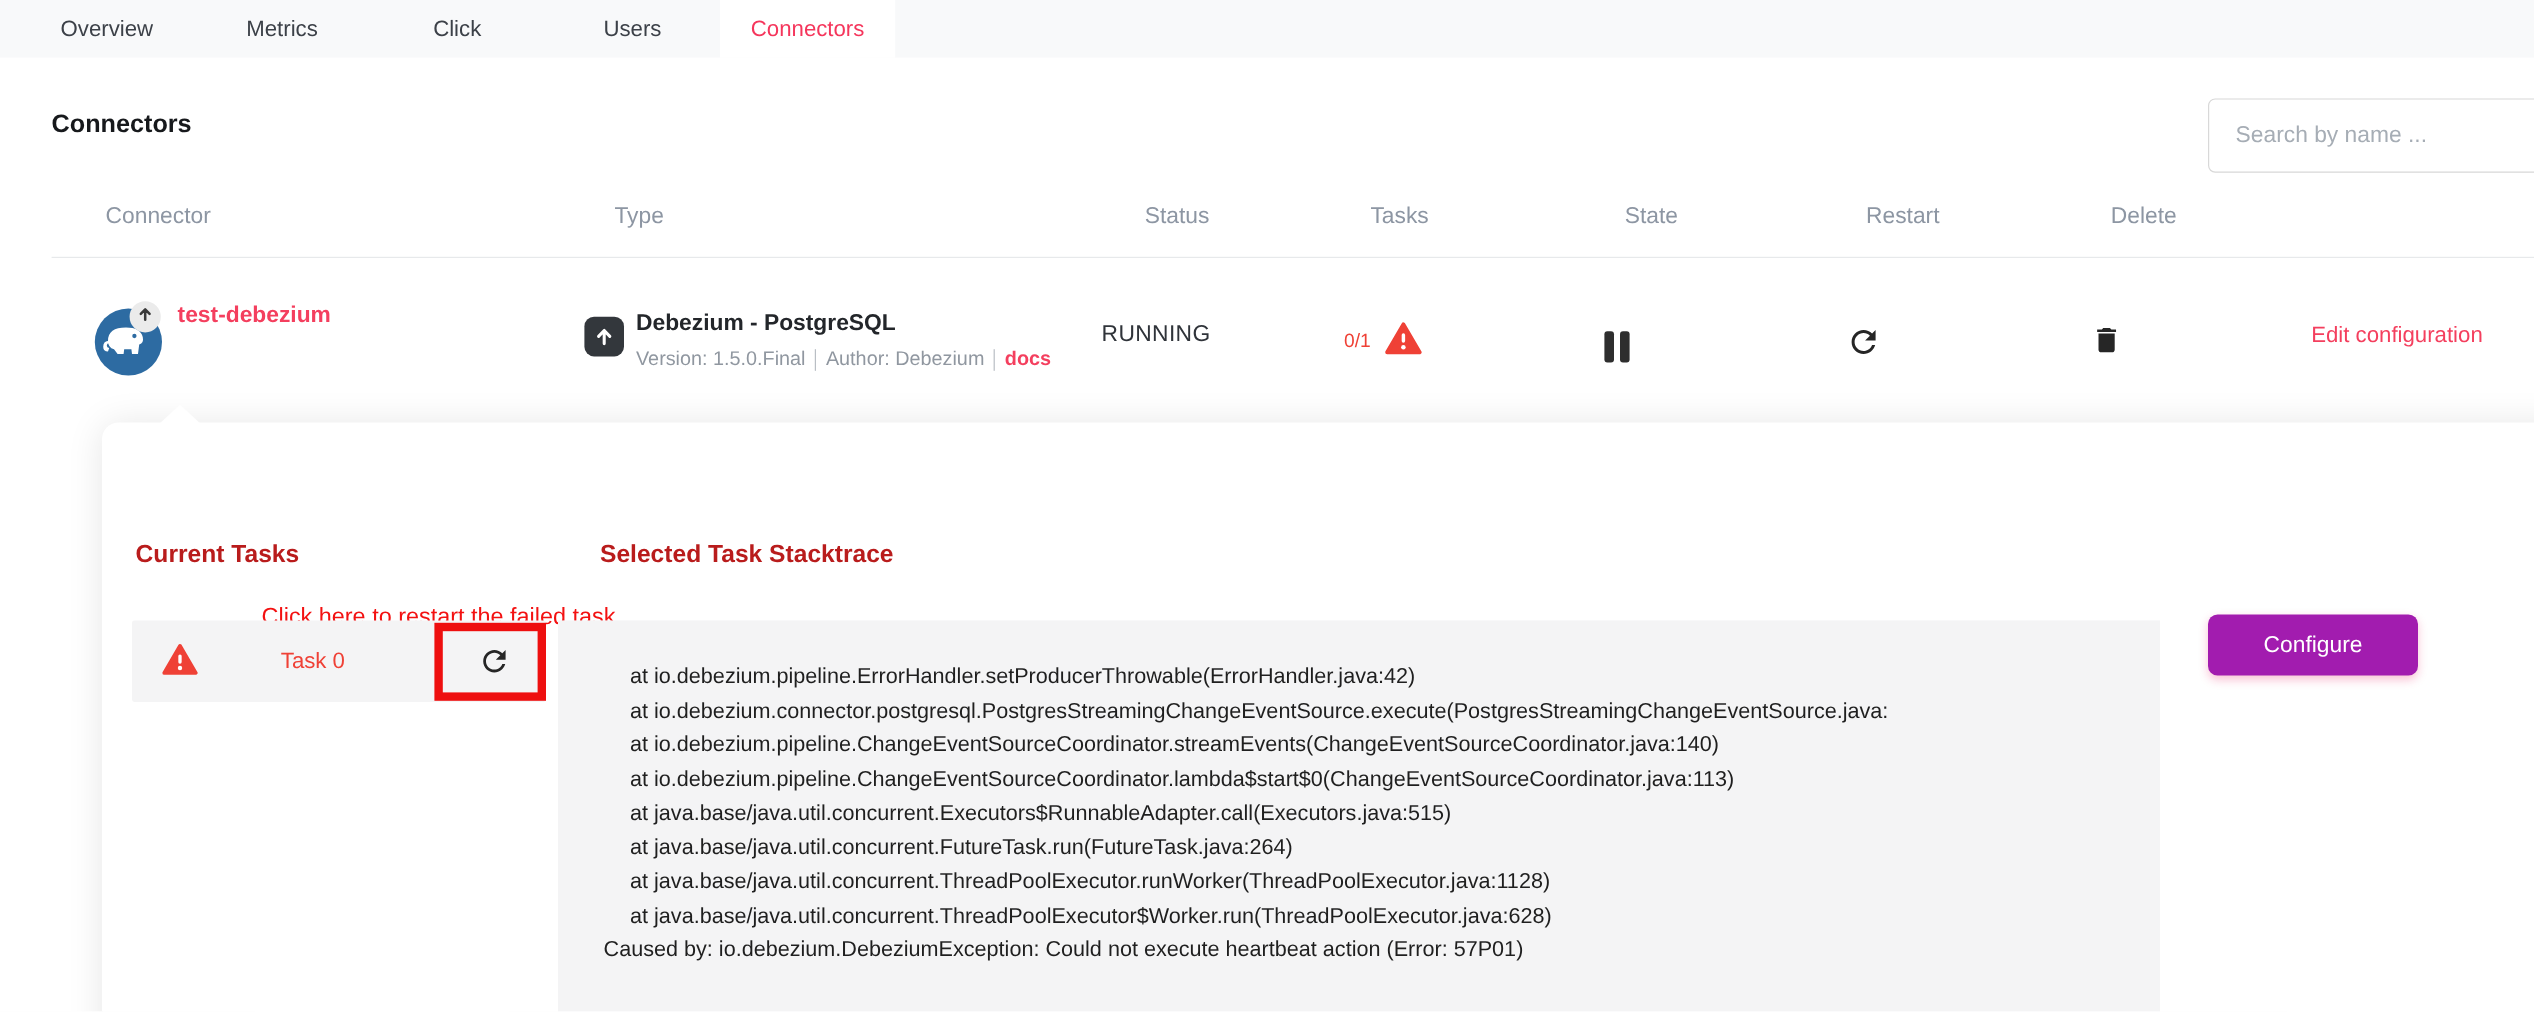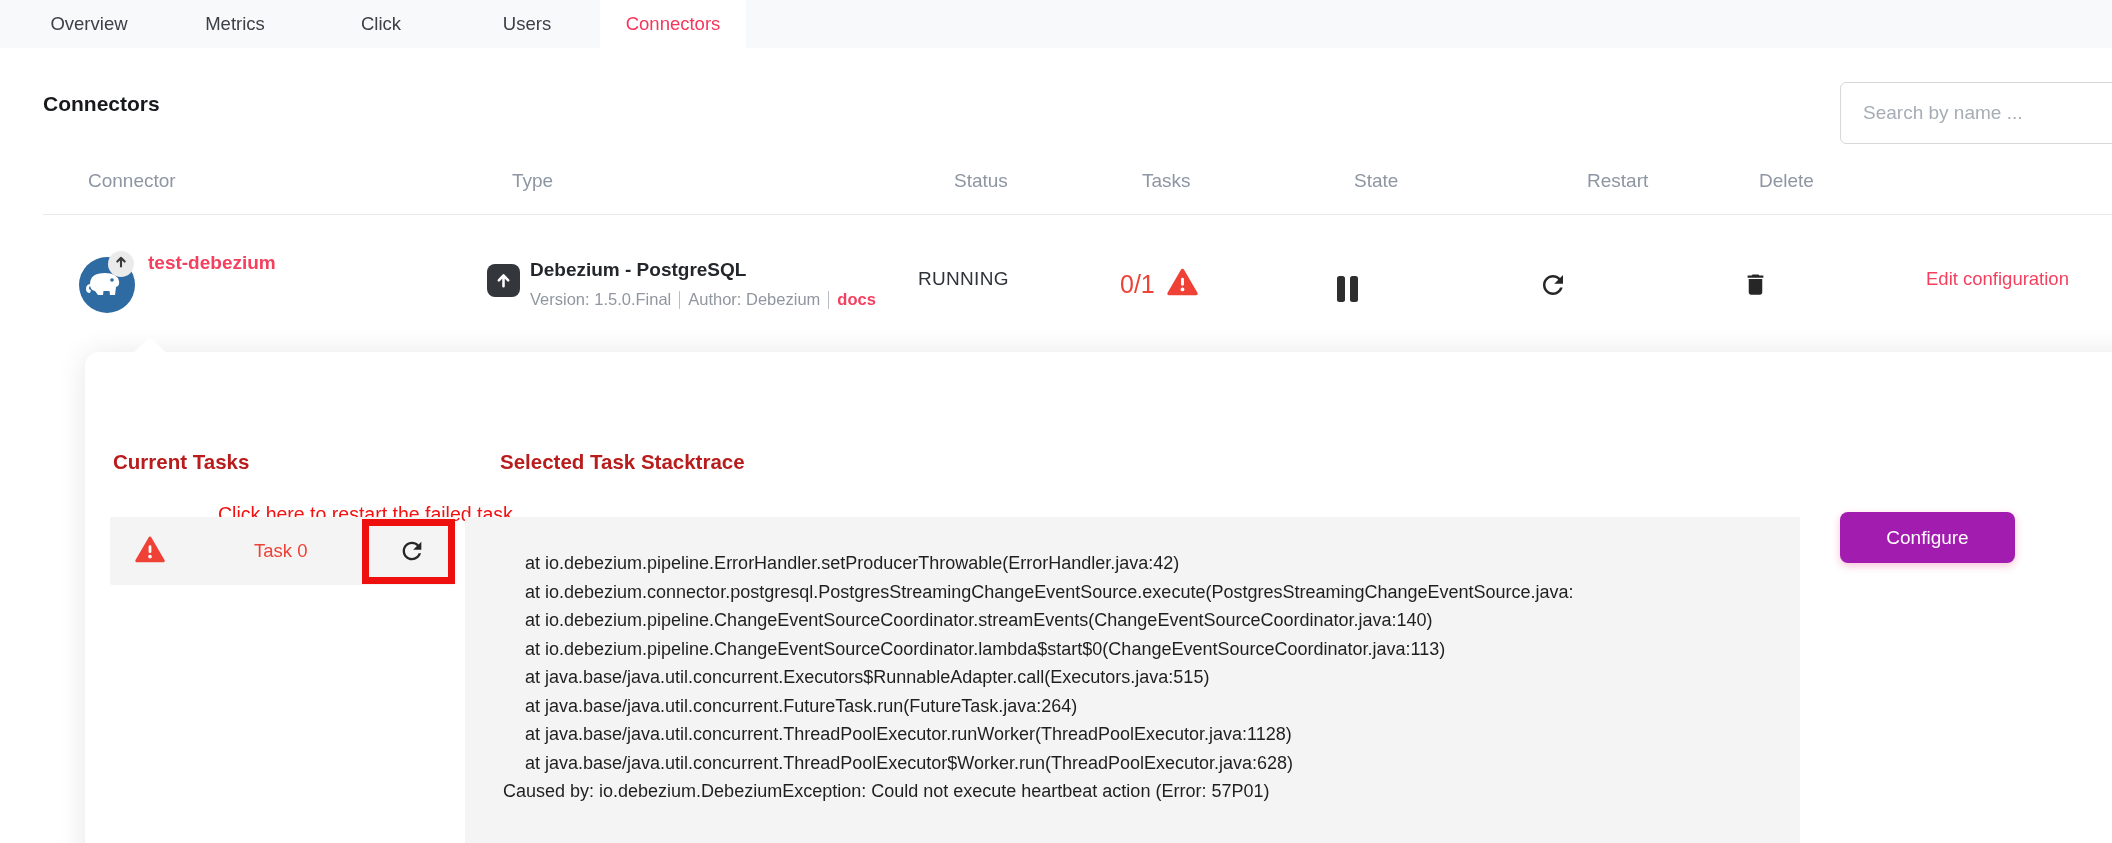--- a/index.html
+++ b/index.html
@@ -17,40 +17,40 @@
   
   .page-title { position:absolute; left:43px; top:92px; font-size:21px; font-weight:bold; color:#17191c; }
   .search-input { position:absolute; left:1840px; top:82px; width:290px; height:62px;
                   border:1px solid #d8d8d8; border-radius:6px; padding:0 22px; font-size:19px;
                   color:#333; background:#fff; outline:none; font-family:"Liberation Sans",sans-serif; }
   .search-input::placeholder { color:#a6adb5; }
 
   
   .th { position:absolute; top:170px; font-size:19px; color:#8d96a3;margin-left:14px; }
   .th-connector { left:74px; }  .th-type { left:498px; }  .th-status { left:940px; }
-  .th-tasks { left:1128px; }    .th-state { left:1340px; } .th-restart { left:1573px; }
+  .th-tasks { left:1128px; }    .th-state { left:1340px; } .th-restart { left:1541px; }
   .th-delete { left:1745px; }
   .header-sep { position:absolute; left:43px; top:214px; width:2069px; height:1px; background:#e7e9eb; }
 
   .avatar { position:absolute; left:79px; top:257px; width:56px; height:56px; border-radius:50%;
             background:#2d6ba2; overflow:hidden; }
   .avatar-badge { position:absolute; left:108px; top:251px; width:26px; height:26px; border-radius:50%;
                   background:#ebebeb; display:flex; align-items:center; justify-content:center; }
   .conn-name { position:absolute; left:148px; top:252px; font-size:19px; font-weight:bold; color:#f43f5e; cursor:pointer; }
 
   .type-icon { position:absolute; left:487px; top:264px; width:33px; height:33px; border-radius:8px;
                background:#33373c; display:flex; align-items:center; justify-content:center; }
   .type-title { position:absolute; left:530px; top:259px; font-size:19px; font-weight:bold; color:#23262a; }
   .type-sub { position:absolute; left:530px; top:290px; font-size:16.5px; color:#9097a0; display:flex; align-items:center; }
   .type-sub .vdiv { display:inline-block; width:1px; height:18px; background:#b9bec4; margin:0 8px; }
   .docs-link { color:#f43f5e; font-weight:bold; cursor:pointer; }
 
   .status-text { position:absolute; left:918px; top:268px; font-size:19px; color:#30343a; letter-spacing:.3px; }
   .tasks-cell { position:absolute; left:1120px; top:268px; display:flex; align-items:center; }
-  .tasks-count { font-size:25px; color:#ef4136; margin-right:12px; }
+  .tasks-count { font-size:16px; color:#ef4136; margin-right:12px; }
   .icon-btn { position:absolute; cursor:pointer; display:flex; align-items:center; justify-content:center; }
   .pause-btn { left:1334px; top:275px; width:26px; height:27px; gap:5px; }
   .pause-bar { width:8px; height:26px; background:#2e2e2e; border-radius:2.5px; }
   .restart-btn { left:1538px; top:272px; width:30px; height:30px; }
   .delete-btn { left:1741px; top:271px; width:28px; height:30px; }
   .edit-link { position:absolute; left:1926px; top:268px; font-size:18.5px; color:#f43f5e; cursor:pointer; }
 
   
   .panel { position:absolute; left:85px; top:352px; width:2067px; height:560px; background:#fff;
            border-radius:14px; box-shadow:0 2px 30px rgba(0,0,0,0.10); }
@@ -58,21 +58,21 @@
                  border-left:17px solid transparent; border-right:17px solid transparent;
                  border-bottom:16px solid #ffffff; }
   .sec-title { position:absolute; font-size:20.5px; font-weight:bold; color:#b91c1c; }
   .title-tasks { left:28px; top:98px; }
   .title-stack { left:415px; top:98px; }
   .annotation { position:absolute; left:133px; top:151px; font-size:19.5px; color:#f31111; }
 
   .task-box { position:absolute; left:25px; top:165px; width:345px; height:68px; background:#f4f4f5;
               border-radius:2px; cursor:pointer; }
   .task-warning { position:absolute; left:25px; top:19px; }
-  .task-label { position:absolute; left:144px; top:23px; font-size:18.5px; color:#ef4136; }
+  .task-label { position:absolute; left:124px; top:23px; font-size:18.5px; color:#ef4136; }
   .task-restart { position:absolute; left:288px; top:20px; }
   .annot-rect { position:absolute; left:277px; top:167px; width:93px; height:65px;
                 border:7px solid #ee0f0f; pointer-events:none; }
 
   .stack-box { position:absolute; left:380px; top:165px; width:1335px; height:740px; background:#f4f4f5;
                overflow:hidden; padding:32px 0 0 38px; }
   .stack-line { font-size:18px; line-height:28.5px; color:#1f1f1f; white-space:pre; }
   .stack-line.indent { padding-left:22px; }
 
   .configure-btn { position:absolute; left:1755px; top:160px; width:175px; height:51px;

